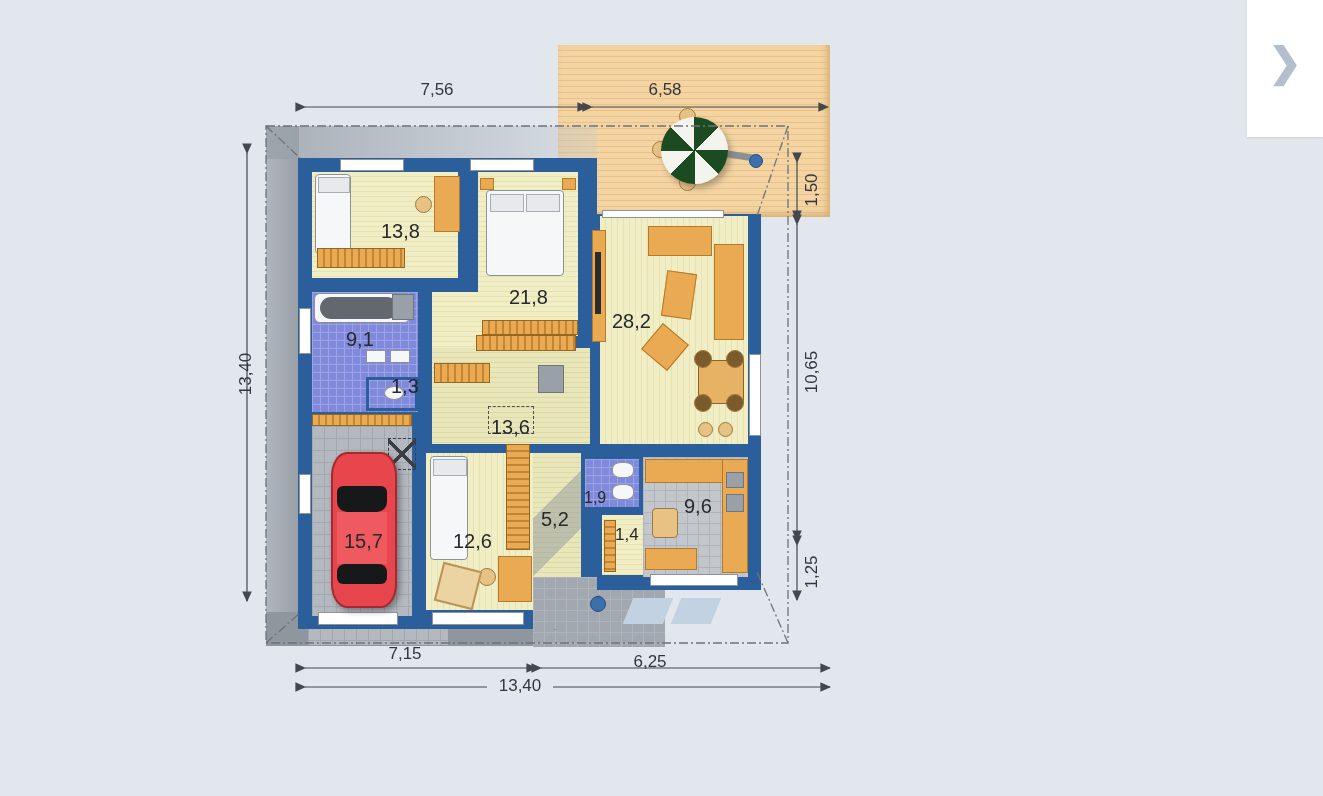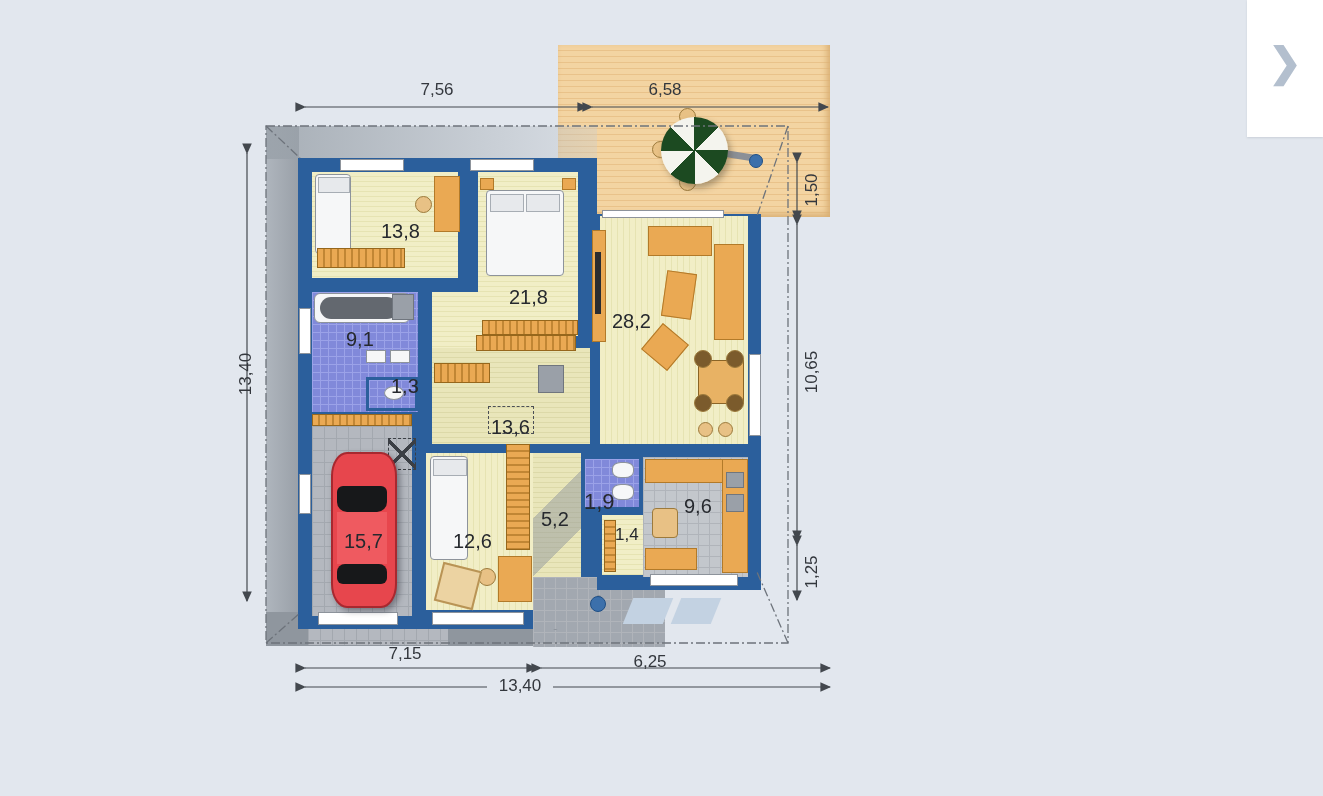--- a/index.html
+++ b/index.html
@@ -199,21 +199,21 @@
 
   <div class="abs room-label" style="left:381px;top:220px;">13,8</div>
   <div class="abs room-label" style="left:509px;top:286px;">21,8</div>
   <div class="abs room-label" style="left:612px;top:310px;">28,2</div>
   <div class="abs room-label" style="left:346px;top:328px;">9,1</div>
   <div class="abs room-label" style="left:391px;top:375px;font-size:20px;">1,3</div>
   <div class="abs room-label" style="left:447px;top:416px;margin-left:44px;">13,6</div>
   <div class="abs room-label" style="left:344px;top:530px;">15,7</div>
   <div class="abs room-label" style="left:453px;top:530px;">12,6</div>
   <div class="abs room-label" style="left:541px;top:508px;">5,2</div>
-  <div class="abs room-label" style="left:584px;top:489px;font-size:22px;">1,9</div>
+  <div class="abs room-label" style="left:584px;top:489px;font-size:16px;">1,9</div>
   <div class="abs room-label" style="left:615px;top:525px;font-size:17px;">1,4</div>
   <div class="abs room-label" style="left:684px;top:495px;">9,6</div>
 
 
 
   <div class="abs" id="next-panel">
     <span>❯</span>
   </div>
 
 </div>

